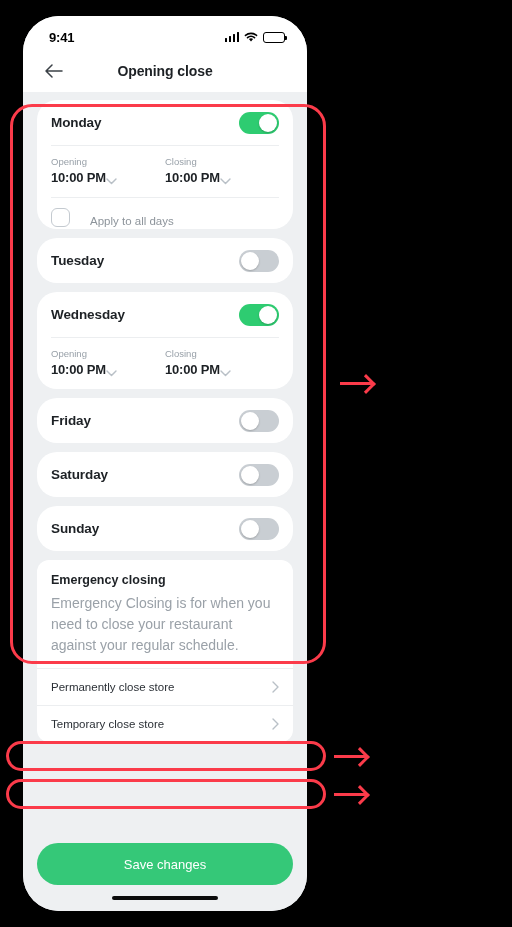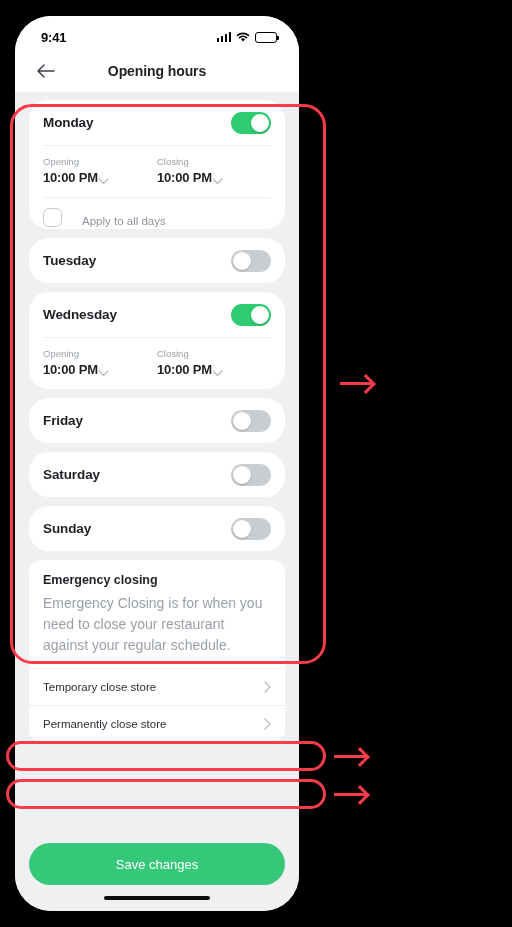--- a/index.html
+++ b/index.html
@@ -9,21 +9,21 @@
     height: 927px;
     background: #000000;
     font-family: "Liberation Sans", sans-serif;
     overflow: hidden;
     position: relative;
   }
 
   
   .phone-frame {
     position: absolute;
-    left: 8px;
+    left: 16px;
     top: 9px;
     width: 298px;
     height: 909px;
     background: #000000;
     border-radius: 42px;
     padding: 7px;
   }
   .phone-screen {
     width: 100%;
     height: 100%;
@@ -316,21 +316,21 @@
         <span class="battery-shell"><span class="battery-fill"></span></span>
       </div>
     </div>
 
     <div class="nav-header">
       <div class="back-btn">
         <svg width="18" height="14" viewBox="0 0 18 14">
           <path d="M7 1 L1 7 L7 13 M1 7 L17 7" stroke="#3b4147" stroke-width="1.5" fill="none" stroke-linecap="round" stroke-linejoin="round"></path>
         </svg>
       </div>
-      <div class="page-title">Opening hours</div>
+      <div class="page-title">Opening close</div>
     </div>
 
     <div class="content">
 
       <div class="card">
         <div class="day-row">
           <span class="day-name">Monday</span>
           <span class="toggle on">
               <span class="knob"></span>
             </span>
@@ -429,31 +429,31 @@
             </span>
         </div>
       </div>
 
       <div class="emg-card">
         <div class="emg-head">
           <div class="emg-title">Emergency closing</div>
           <div class="emg-desc">Emergency Closing is for when you need to close your restaurant against your regular schedule.</div>
         </div>
         <div class="emg-link">
+          <span class="emg-link-label">Permanently close store</span>
+          <svg class="chev-right" viewBox="0 0 7 12">
+              <path d="M1 1 L6 6 L1 11" stroke="#b9c0c7" stroke-width="1.4" fill="none" stroke-linecap="round" stroke-linejoin="round"></path>
+            </svg>
+        </div>
+        <div class="emg-link">
           <span class="emg-link-label">Temporary close store</span>
           <svg class="chev-right" viewBox="0 0 7 12">
               <path d="M1 1 L6 6 L1 11" stroke="#b9c0c7" stroke-width="1.4" fill="none" stroke-linecap="round" stroke-linejoin="round"></path>
             </svg>
         </div>
-        <div class="emg-link">
-          <span class="emg-link-label">Permanently close store</span>
-          <svg class="chev-right" viewBox="0 0 7 12">
-              <path d="M1 1 L6 6 L1 11" stroke="#b9c0c7" stroke-width="1.4" fill="none" stroke-linecap="round" stroke-linejoin="round"></path>
-            </svg>
-        </div>
       </div>
 
     </div>
 
     <div class="footer">
       <button class="save-btn">Save changes</button>
       <div class="home-indicator-wrap">
         <div class="home-indicator"></div>
       </div>
     </div>

